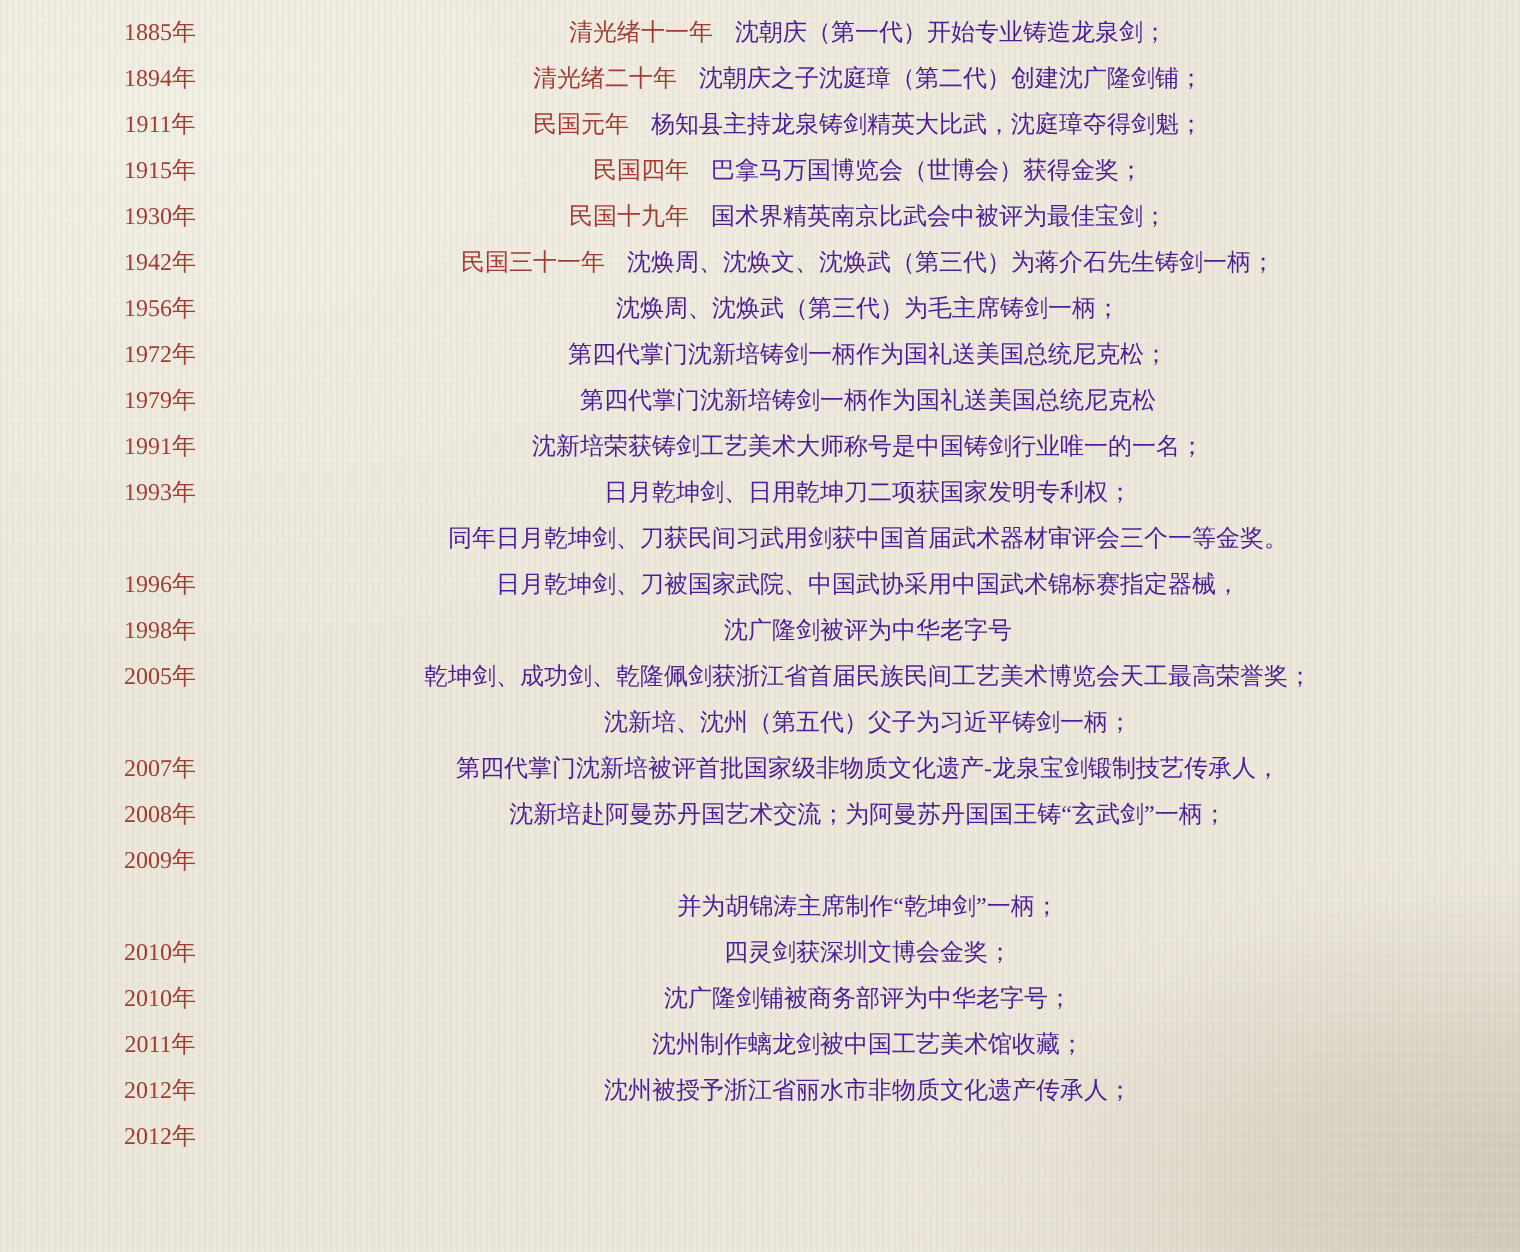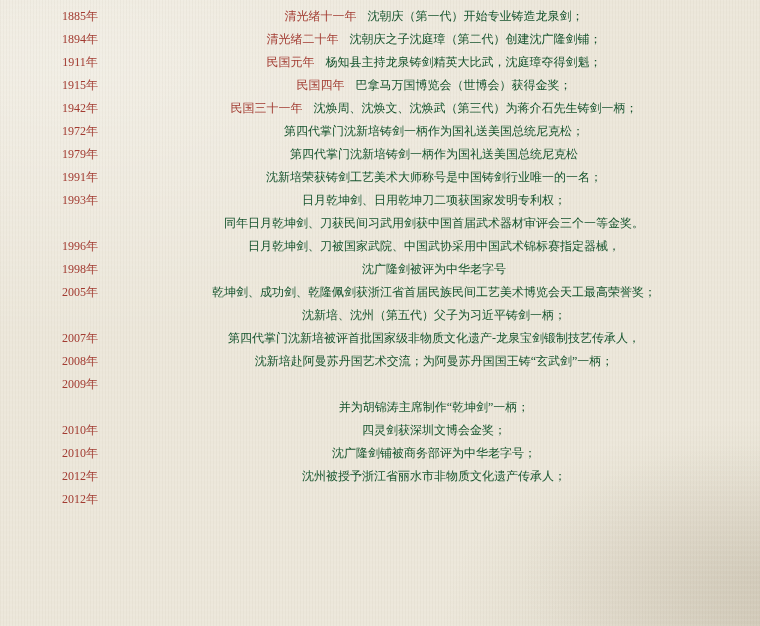--- a/index.html
+++ b/index.html
@@ -38,42 +38,48 @@
     position: absolute;
     left: 0; top: 0;
     width: 56px;
     color: #a23b31;
   }
   .era {
     color: #a23b31;
     margin-right: 11px;
   }
   .era:empty { display: none; }
-  .text { color: #14532d; margin-top: 12px; }
+  .text { color: #4c1d95; margin-top: 12px; }
 </style>
 </head>
 <body>
 
 <div class="texture"></div>
 
 <div class="timeline">
     <div class="row">
     <span class="year">1885年</span><span class="era">清光绪十一年</span><span class="text">沈朝庆（第一代）开始专业铸造龙泉剑；</span>
   </div>
     <div class="row">
     <span class="year">1894年</span><span class="era">清光绪二十年</span><span class="text">沈朝庆之子沈庭璋（第二代）创建沈广隆剑铺；</span>
   </div>
     <div class="row">
     <span class="year">1911年</span><span class="era">民国元年</span><span class="text">杨知县主持龙泉铸剑精英大比武，沈庭璋夺得剑魁；</span>
   </div>
     <div class="row">
     <span class="year">1915年</span><span class="era">民国四年</span><span class="text">巴拿马万国博览会（世博会）获得金奖；</span>
   </div>
     <div class="row">
+    <span class="year">1930年</span><span class="era">民国十九年</span><span class="text">国术界精英南京比武会中被评为最佳宝剑；</span>
+  </div>
+    <div class="row">
     <span class="year">1942年</span><span class="era">民国三十一年</span><span class="text">沈焕周、沈焕文、沈焕武（第三代）为蒋介石先生铸剑一柄；</span>
+  </div>
+    <div class="row">
+    <span class="year">1956年</span><span class="text">沈焕周、沈焕武（第三代）为毛主席铸剑一柄；</span>
   </div>
     <div class="row">
     <span class="year">1972年</span><span class="text">第四代掌门沈新培铸剑一柄作为国礼送美国总统尼克松；</span>
   </div>
     <div class="row">
     <span class="year">1979年</span><span class="text">第四代掌门沈新培铸剑一柄作为国礼送美国总统尼克松</span>
   </div>
     <div class="row">
     <span class="year">1991年</span><span class="text">沈新培荣获铸剑工艺美术大师称号是中国铸剑行业唯一的一名；</span>
   </div>
@@ -107,18 +113,21 @@
     <div class="row">
     <span class="year"></span><span class="text">并为胡锦涛主席制作“乾坤剑”一柄；</span>
   </div>
     <div class="row">
     <span class="year">2010年</span><span class="text">四灵剑获深圳文博会金奖；</span>
   </div>
     <div class="row">
     <span class="year">2010年</span><span class="text">沈广隆剑铺被商务部评为中华老字号；</span>
   </div>
     <div class="row">
+    <span class="year">2011年</span><span class="text">沈州制作螭龙剑被中国工艺美术馆收藏；</span>
+  </div>
+    <div class="row">
     <span class="year">2012年</span><span class="text">沈州被授予浙江省丽水市非物质文化遗产传承人；</span>
   </div>
     <div class="row">
     <span class="year">2012年</span>
   </div>
   </div>
 
 </body></html>

